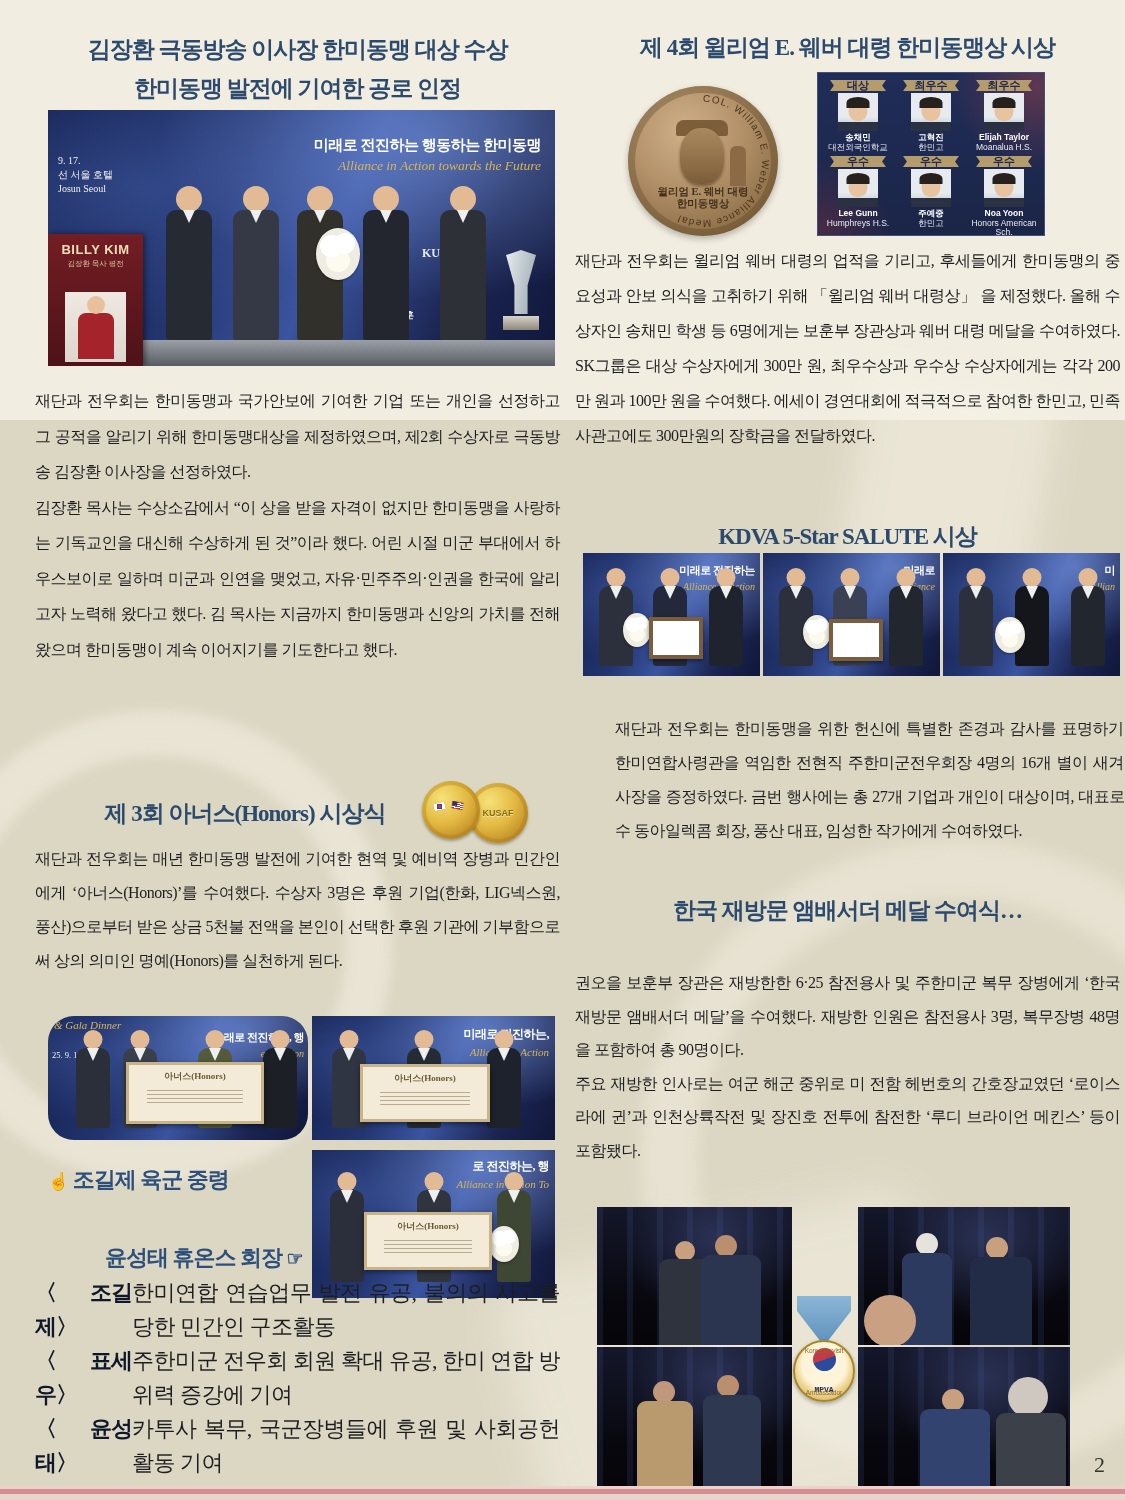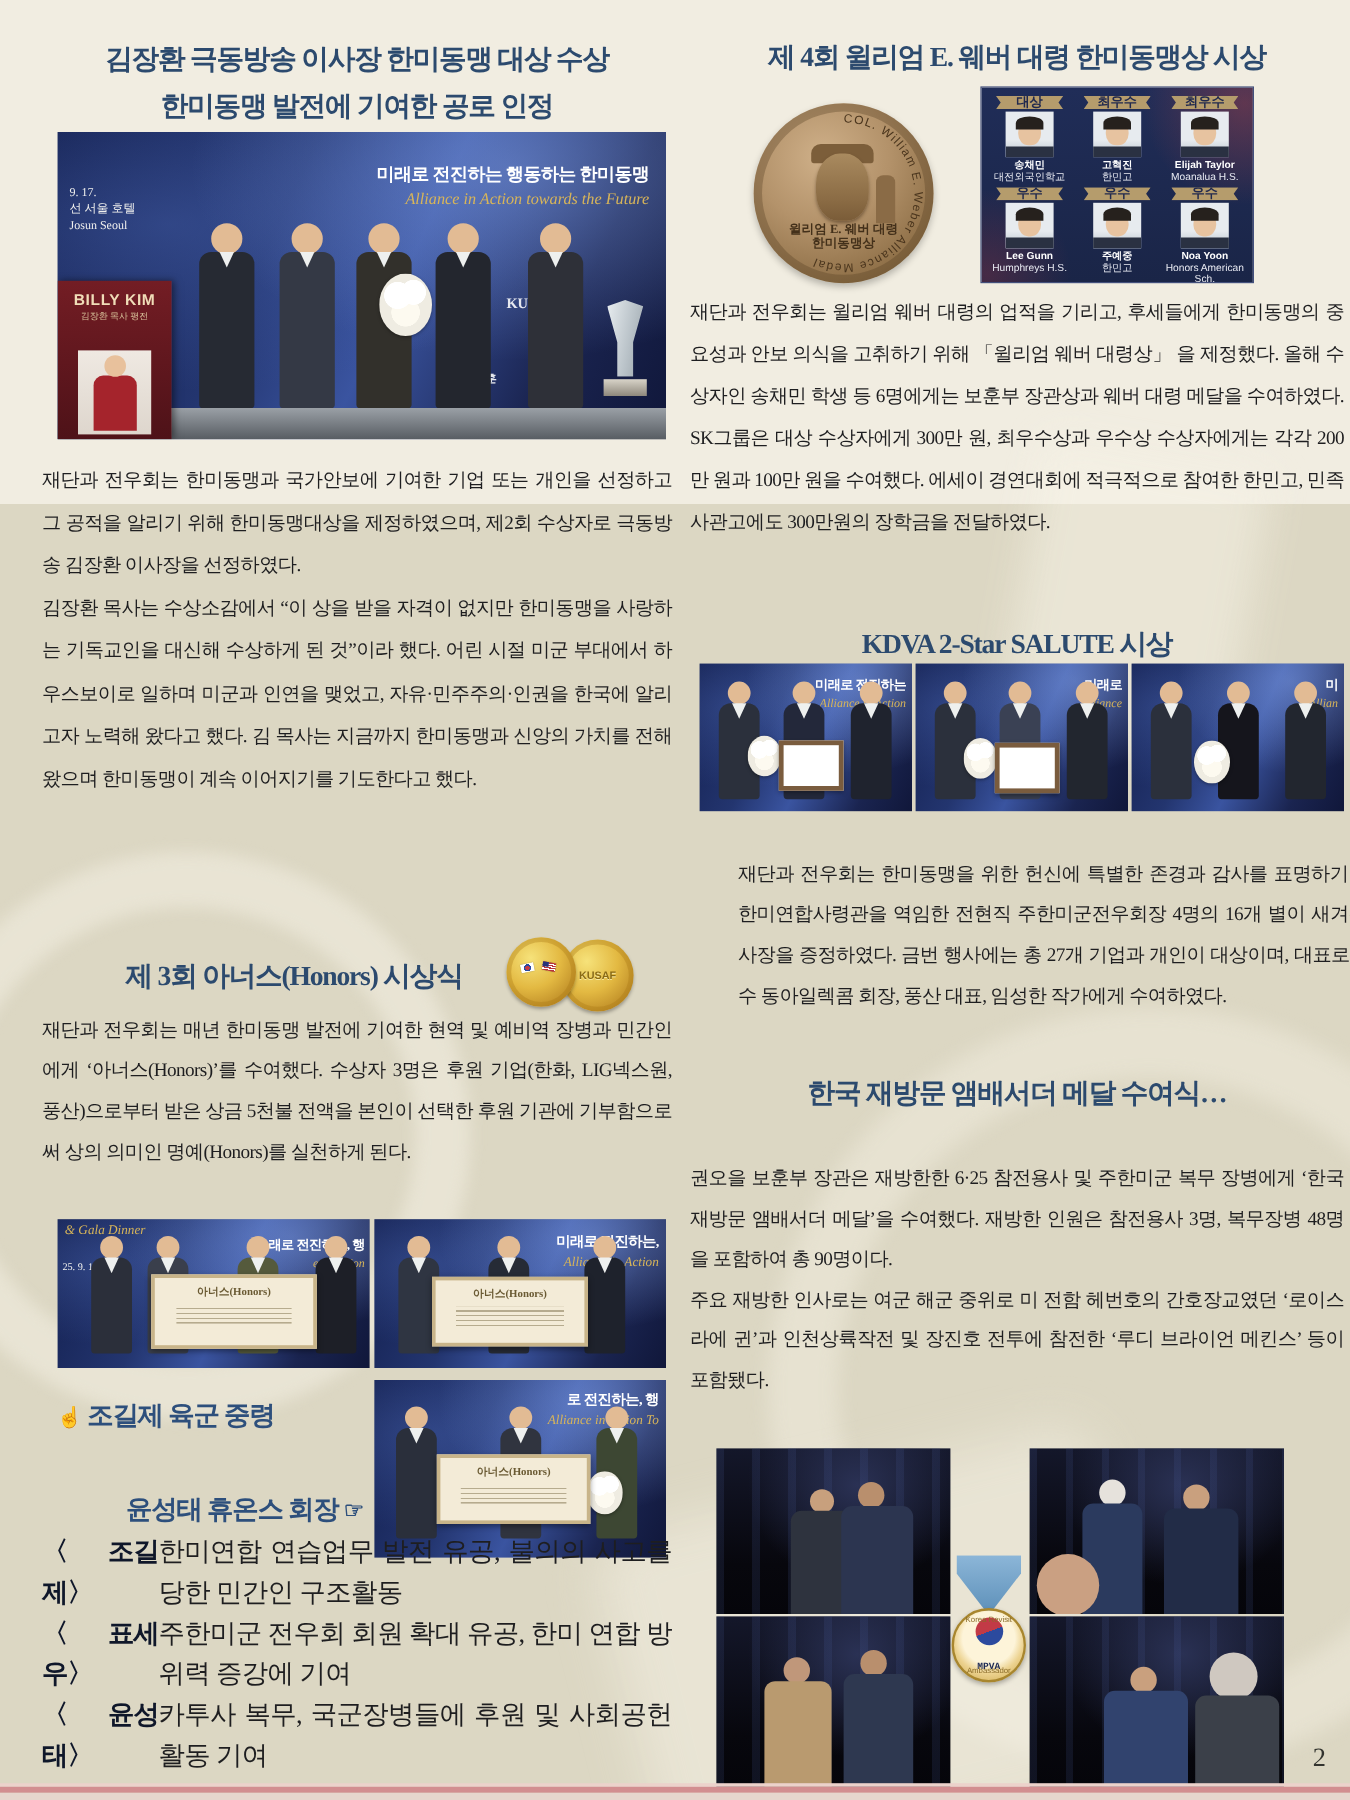--- a/index.html
+++ b/index.html
@@ -180,21 +180,21 @@
   <div class="hm hm-kusaf" style="left:468px;top:783px;width:60px;height:60px;z-index:2;">KUSAF</div>
   <div class="hm" style="left:422px;top:781px;width:58px;height:58px;z-index:3;">
     <i class="flag flag-kr"></i>
     <i class="flag flag-us"></i>
   </div>
 
   <div class="body-txt" style="left:35px;top:842px;width:525px;line-height:34px;">
     <p>재단과 전우회는 매년 한미동맹 발전에 기여한 현역 및 예비역 장병과 민간인에게 ‘아너스(Honors)’를 수여했다. 수상자 3명은 후원 기업(한화, LIG넥스원, 풍산)으로부터 받은 상금 5천불 전액을 본인이 선택한 후원 기관에 기부함으로써 상의 의미인 명예(Honors)를 실천하게 된다.</p>
   </div>
 
-  <div class="photo" style="left:48px;top:1016px;width:260px;height:124px;">
+  <div class="photo" style="left:48px;top:1016px;width:260px;height:124px;border-radius:26px;">
     <div class="ph-en" style="left:6px;top:3px;font-size:11px;">&amp; Gala Dinner</div>
     <div class="ph-small" style="left:4px;top:32px;font-size:8.5px;">25. 9. 17</div>
     <div class="ph-ko" style="right:4px;top:14px;font-size:11px;">래로 전진하는, 행</div>
     <div class="ph-en" style="right:4px;top:32px;font-size:10px;">e in Action</div>
     <div class="person p-sm" style="left:28px;bottom:12px;--suit:#2b2f3a"></div>
     <div class="person p-sm" style="left:75px;bottom:12px;--suit:#3a3f4c"></div>
     <div class="person p-sm" style="left:150px;bottom:12px;--suit:#555a3c"></div>
     <div class="person p-sm" style="left:215px;bottom:12px;--suit:#1d1f27"></div>
     <div class="cert" style="left:78px;top:46px;width:132px;height:56px;">
       <div class="cert-title">아너스(Honors)</div>
@@ -306,21 +306,21 @@
       <div class="wg-pic"></div>
       <div class="wg-name">Noa Yoon</div>
       <div class="wg-school">Honors American Sch.</div>
     </div>
   </div>
 
   <div class="body-txt" style="left:575px;top:243px;width:545px;line-height:35px;">
     <p>재단과 전우회는 윌리엄 웨버 대령의 업적을 기리고, 후세들에게 한미동맹의 중요성과 안보 의식을 고취하기 위해 「윌리엄 웨버 대령상」 을 제정했다. 올해 수상자인 송채민 학생 등 6명에게는 보훈부 장관상과 웨버 대령 메달을 수여하였다. SK그룹은 대상 수상자에게 300만 원, 최우수상과 우수상 수상자에게는 각각 200만 원과 100만 원을 수여했다. 에세이 경연대회에 적극적으로 참여한 한민고, 민족사관고에도 300만원의 장학금을 전달하였다.</p>
   </div>
 
-  <div class="hd" style="left:575px;top:521px;width:545px;">KDVA 2-Star SALUTE 시상</div>
+  <div class="hd" style="left:575px;top:521px;width:545px;">KDVA 5-Star SALUTE 시상</div>
 
   <div class="photo" style="left:583px;top:553px;width:177px;height:123px;">
     <div class="ph-ko" style="right:5px;top:10px;font-size:11px;">미래로 전진하는</div>
     <div class="ph-en" style="right:5px;top:28px;font-size:10px;">Alliance in Action</div>
     <div class="person p-sm" style="left:16px;bottom:10px;--suit:#2b303c"></div>
     <div class="person p-sm" style="left:70px;bottom:10px;--suit:#23283a"></div>
     <div class="person p-sm" style="left:126px;bottom:10px;--suit:#1f232e"></div>
     <div class="flower" style="left:40px;top:60px;width:28px;height:34px;"></div>
     <div class="cert-frame" style="left:66px;top:64px;width:46px;height:34px;"></div>
   </div>

